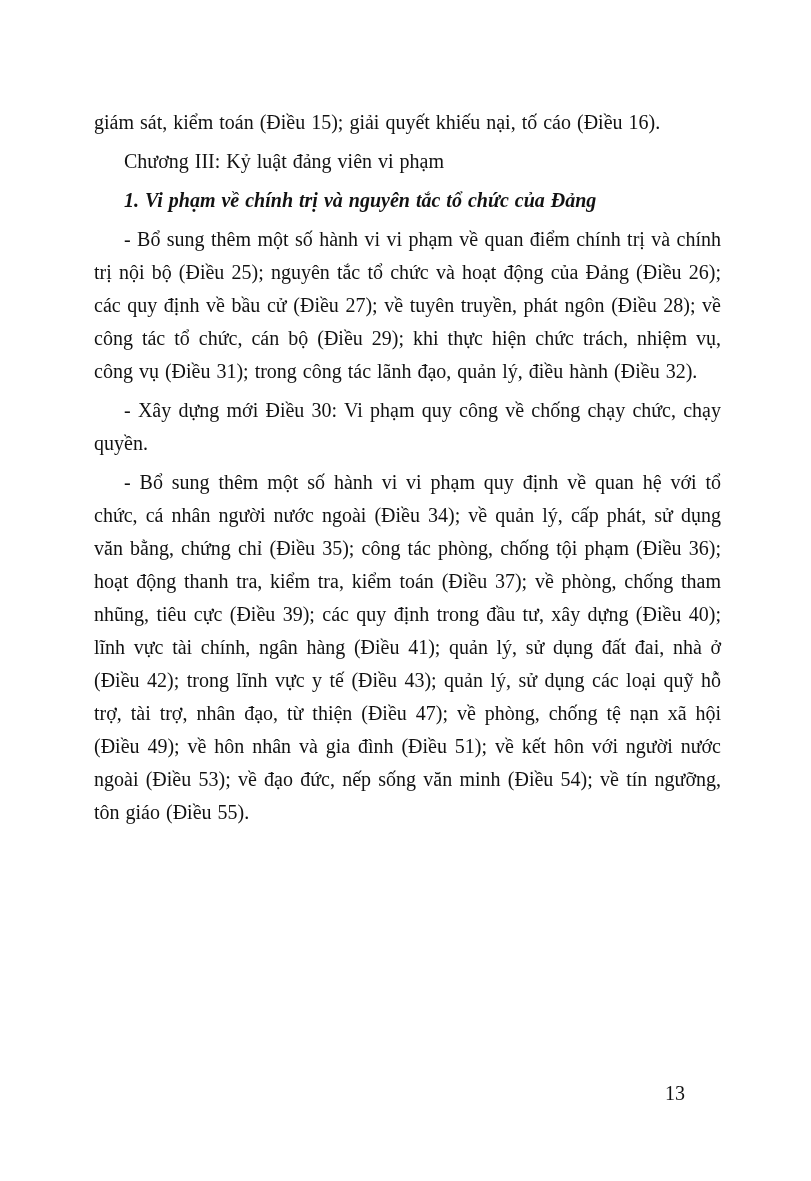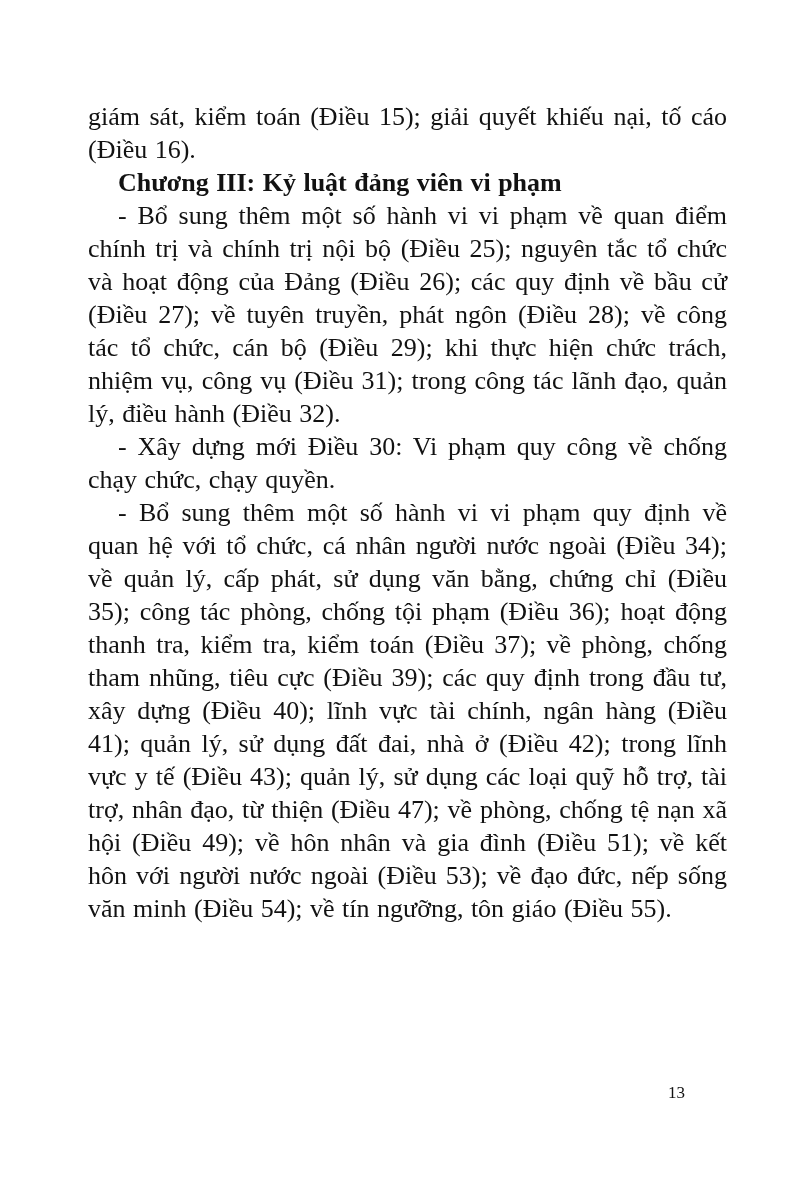--- a/index.html
+++ b/index.html
@@ -18,55 +18,56 @@
     width: 811px;
     height: 1181px;
     box-sizing: border-box;
     padding: 100px 84px 0 88px;
     background: #ffffff;
     overflow: hidden;
   }
   .para,
   .chapter-heading,
   .section-heading {
-    margin: 0;
-    font-size: 26px;
+    margin: 6px;
+    font-size: 20px;
     line-height: 33px;
     text-align: justify;
     word-spacing: 1px;
   }
   .indent {
     text-indent: 30px;
   }
   .chapter-heading {
-    font-weight: bold;
+    font-weight: normal;
     text-indent: 30px;
   }
   .section-heading {
     font-weight: bold;
     font-style: italic;
     text-indent: 30px;
   }
   .page-number {
     position: absolute;
     right: 126px;
     bottom: 76px;
-    font-size: 17px;
+    font-size: 20px;
     line-height: 24px;
   }
 </style>
 </head>
 <body>
 
 <div class="book-page">
 
   <p class="para">giám sát, kiểm toán (Điều 15); giải quyết khiếu nại, tố cáo (Điều 16).</p>
 
   <p class="chapter-heading">Chương III: Kỷ luật đảng viên vi phạm</p>
 
+  <p class="section-heading">1. Vi phạm về chính trị và nguyên tắc tổ chức của Đảng</p>
 
   <p class="para indent">- Bổ sung thêm một số hành vi vi phạm về quan điểm chính trị và chính trị nội bộ (Điều 25); nguyên tắc tổ chức và hoạt động của Đảng (Điều 26); các quy định về bầu cử (Điều 27); về tuyên truyền, phát ngôn (Điều 28); về công tác tổ chức, cán bộ (Điều 29);  khi thực hiện chức trách, nhiệm vụ, công vụ (Điều 31); trong công tác lãnh đạo, quản lý, điều hành (Điều 32).</p>
 
   <p class="para indent">- Xây dựng mới Điều 30: Vi phạm quy công về chống chạy chức, chạy quyền.</p>
 
 
   <p class="para indent">- Bổ sung thêm một số hành vi vi phạm quy định về quan hệ với tổ chức, cá nhân người nước ngoài (Điều 34); về quản lý, cấp phát, sử dụng văn bằng, chứng chỉ (Điều 35); công tác phòng, chống tội phạm (Điều 36); hoạt động thanh tra, kiểm tra, kiểm toán (Điều 37); về phòng, chống tham nhũng, tiêu cực (Điều 39); các quy định trong đầu tư, xây dựng (Điều 40); lĩnh vực tài chính, ngân hàng (Điều 41); quản lý, sử dụng đất đai, nhà ở (Điều 42); trong lĩnh vực y tế (Điều 43); quản lý, sử dụng các loại quỹ hỗ trợ, tài trợ, nhân đạo, từ thiện (Điều 47); về phòng, chống tệ nạn xã hội (Điều 49); về hôn nhân và gia đình (Điều 51); về kết hôn với người nước ngoài (Điều 53); về đạo đức, nếp sống văn minh (Điều 54); về tín ngưỡng, tôn giáo (Điều 55).</p>
 
   <div class="page-number">13</div>
 

